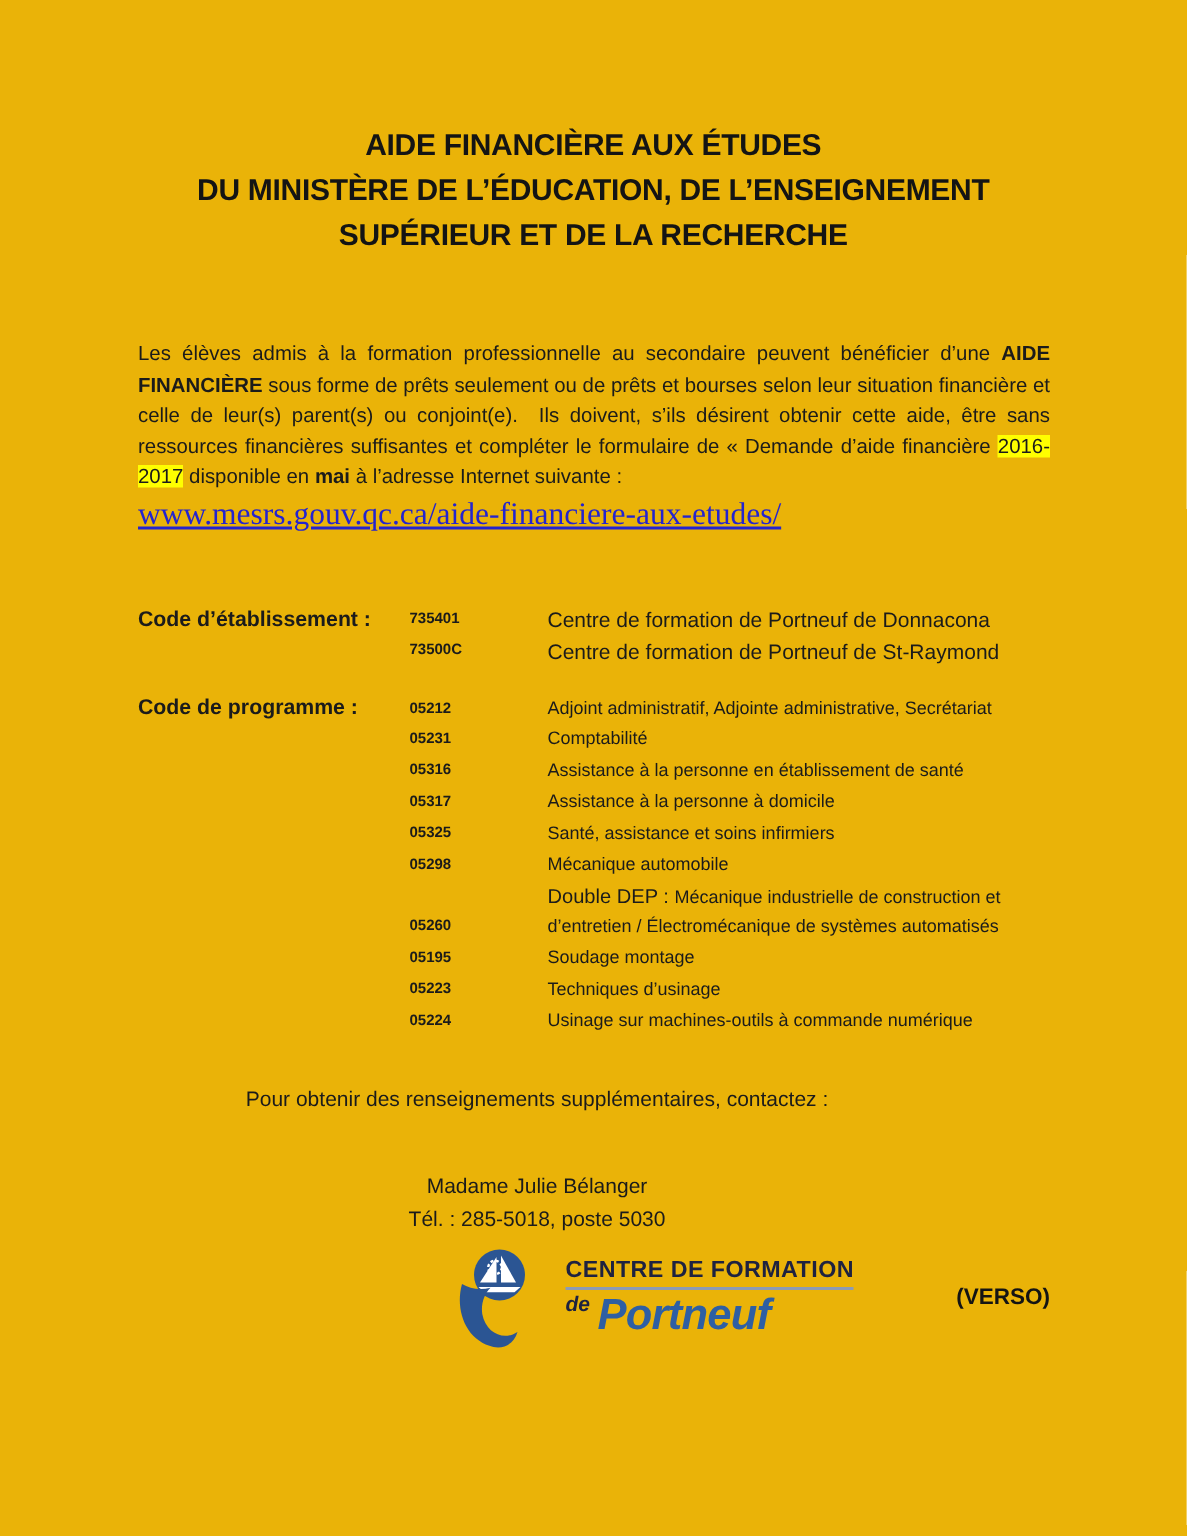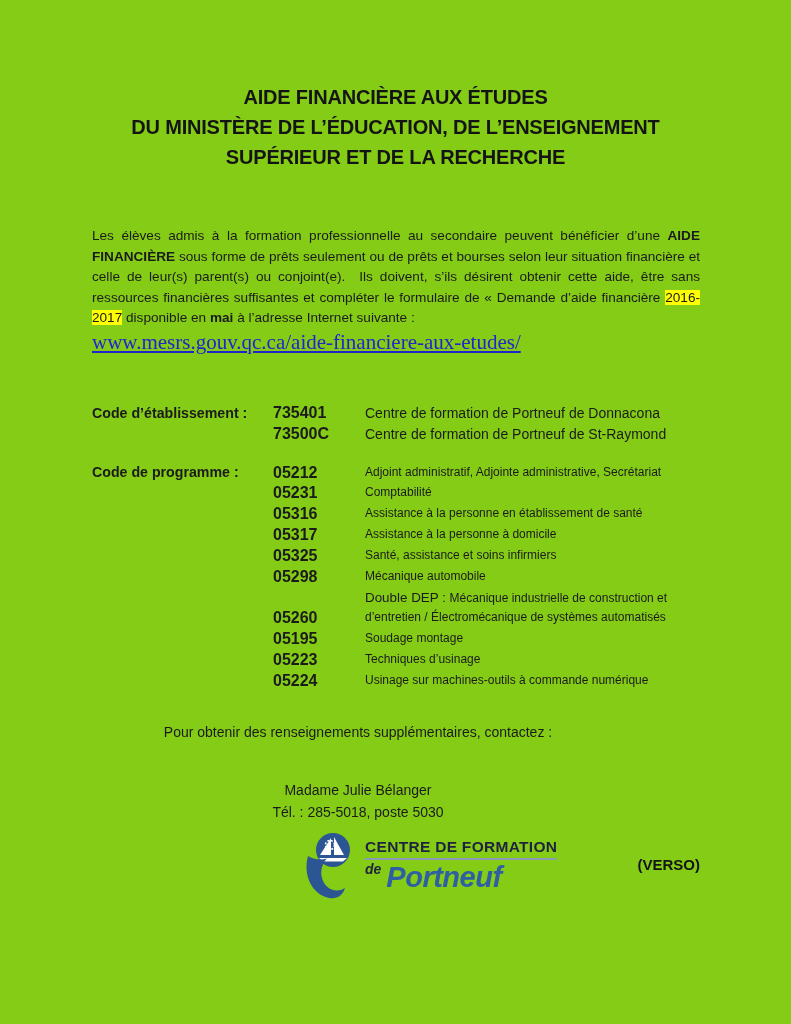--- a/index.html
+++ b/index.html
@@ -4,21 +4,21 @@
 <style>
   * { margin: 0; padding: 0; box-sizing: border-box; }
   html, body { background: #ffffff; }
   body {
     width: 791px; height: 1024px;
     font-family: "Liberation Sans", sans-serif;
     color: #1b1b1b;
     position: relative;
     overflow: hidden;
   }
-  .page { position: absolute; inset: 0; width: 791px; height: 1024px; background: #84cc16; }
+  .page { position: absolute; inset: 0; width: 791px; height: 1024px; background: #eab308; }
 
   
   .title {
     position: absolute; top: 82px; left: 0; width: 791px;
     text-align: center; font-weight: bold; font-size: 20px; line-height: 30px;
     color: #141414; letter-spacing: -0.2px;
   }
 
   
   .intro {
@@ -34,35 +34,35 @@
   }
 
   
   .codes { position: absolute; left: 92px; width: 608px; }
   .etab { top: 403px; }
   .prog { top: 461px; }
   .crow { display: flex; align-items: flex-end; }
   .etab .crow { line-height: 20.5px; }
   .prog .crow { line-height: 19.4px; }
   .c-label { width: 181px; font-weight: bold; font-size: 14.2px; flex: none; }
-  .c-code  { width: 92px;  font-weight: bold; font-size: 16px; flex: none; }
+  .c-code  { width: 92px;  font-weight: bold; font-size: 10px; flex: none; }
   .c-name  { flex: 1; font-size: 14px; }
   .prog .c-name { font-size: 12px; padding-top: 1.5px; max-width: 335px; }
   .prog .c-name .prefix { font-size: 13.4px; margin-top: 21px; }
 
   
   .contact-line { position: absolute; left: 0; width: 716px; text-align: center; font-size: 14px; color: #1b1b1b; }
   .contact-intro { top: 724px; }
   .contact-name  { top: 782px; }
   .contact-phone { top: 804px; }
 
   
   .logo-block { position: absolute; top: 832px; left: 299px; display: flex; align-items: center; }
   .logo-icon { width: 62px; height: 68px; flex: none; }
-  .logo-text { margin-left: 4px; }
+  .logo-text { margin-left: 16px; }
   .logo-top {
     font-weight: bold; font-size: 15.5px; letter-spacing: 0.3px; color: #1e2240;
     border-bottom: 2px solid #8c9bb5; padding-bottom: 2px; white-space: nowrap;
   }
   .logo-bottom { display: flex; align-items: flex-start; margin-top: 1px; }
   .logo-de { font-style: italic; font-weight: bold; font-size: 14px; color: #1e2240; margin-right: 5px; }
   .logo-name { font-style: italic; font-weight: bold; font-size: 29px; color: #2e5fa3; letter-spacing: -0.5px; }
   .verso { position: absolute; top: 856px; right: 91px; font-weight: bold; font-size: 15px; color: #141414; }
 </style>
 </head>

